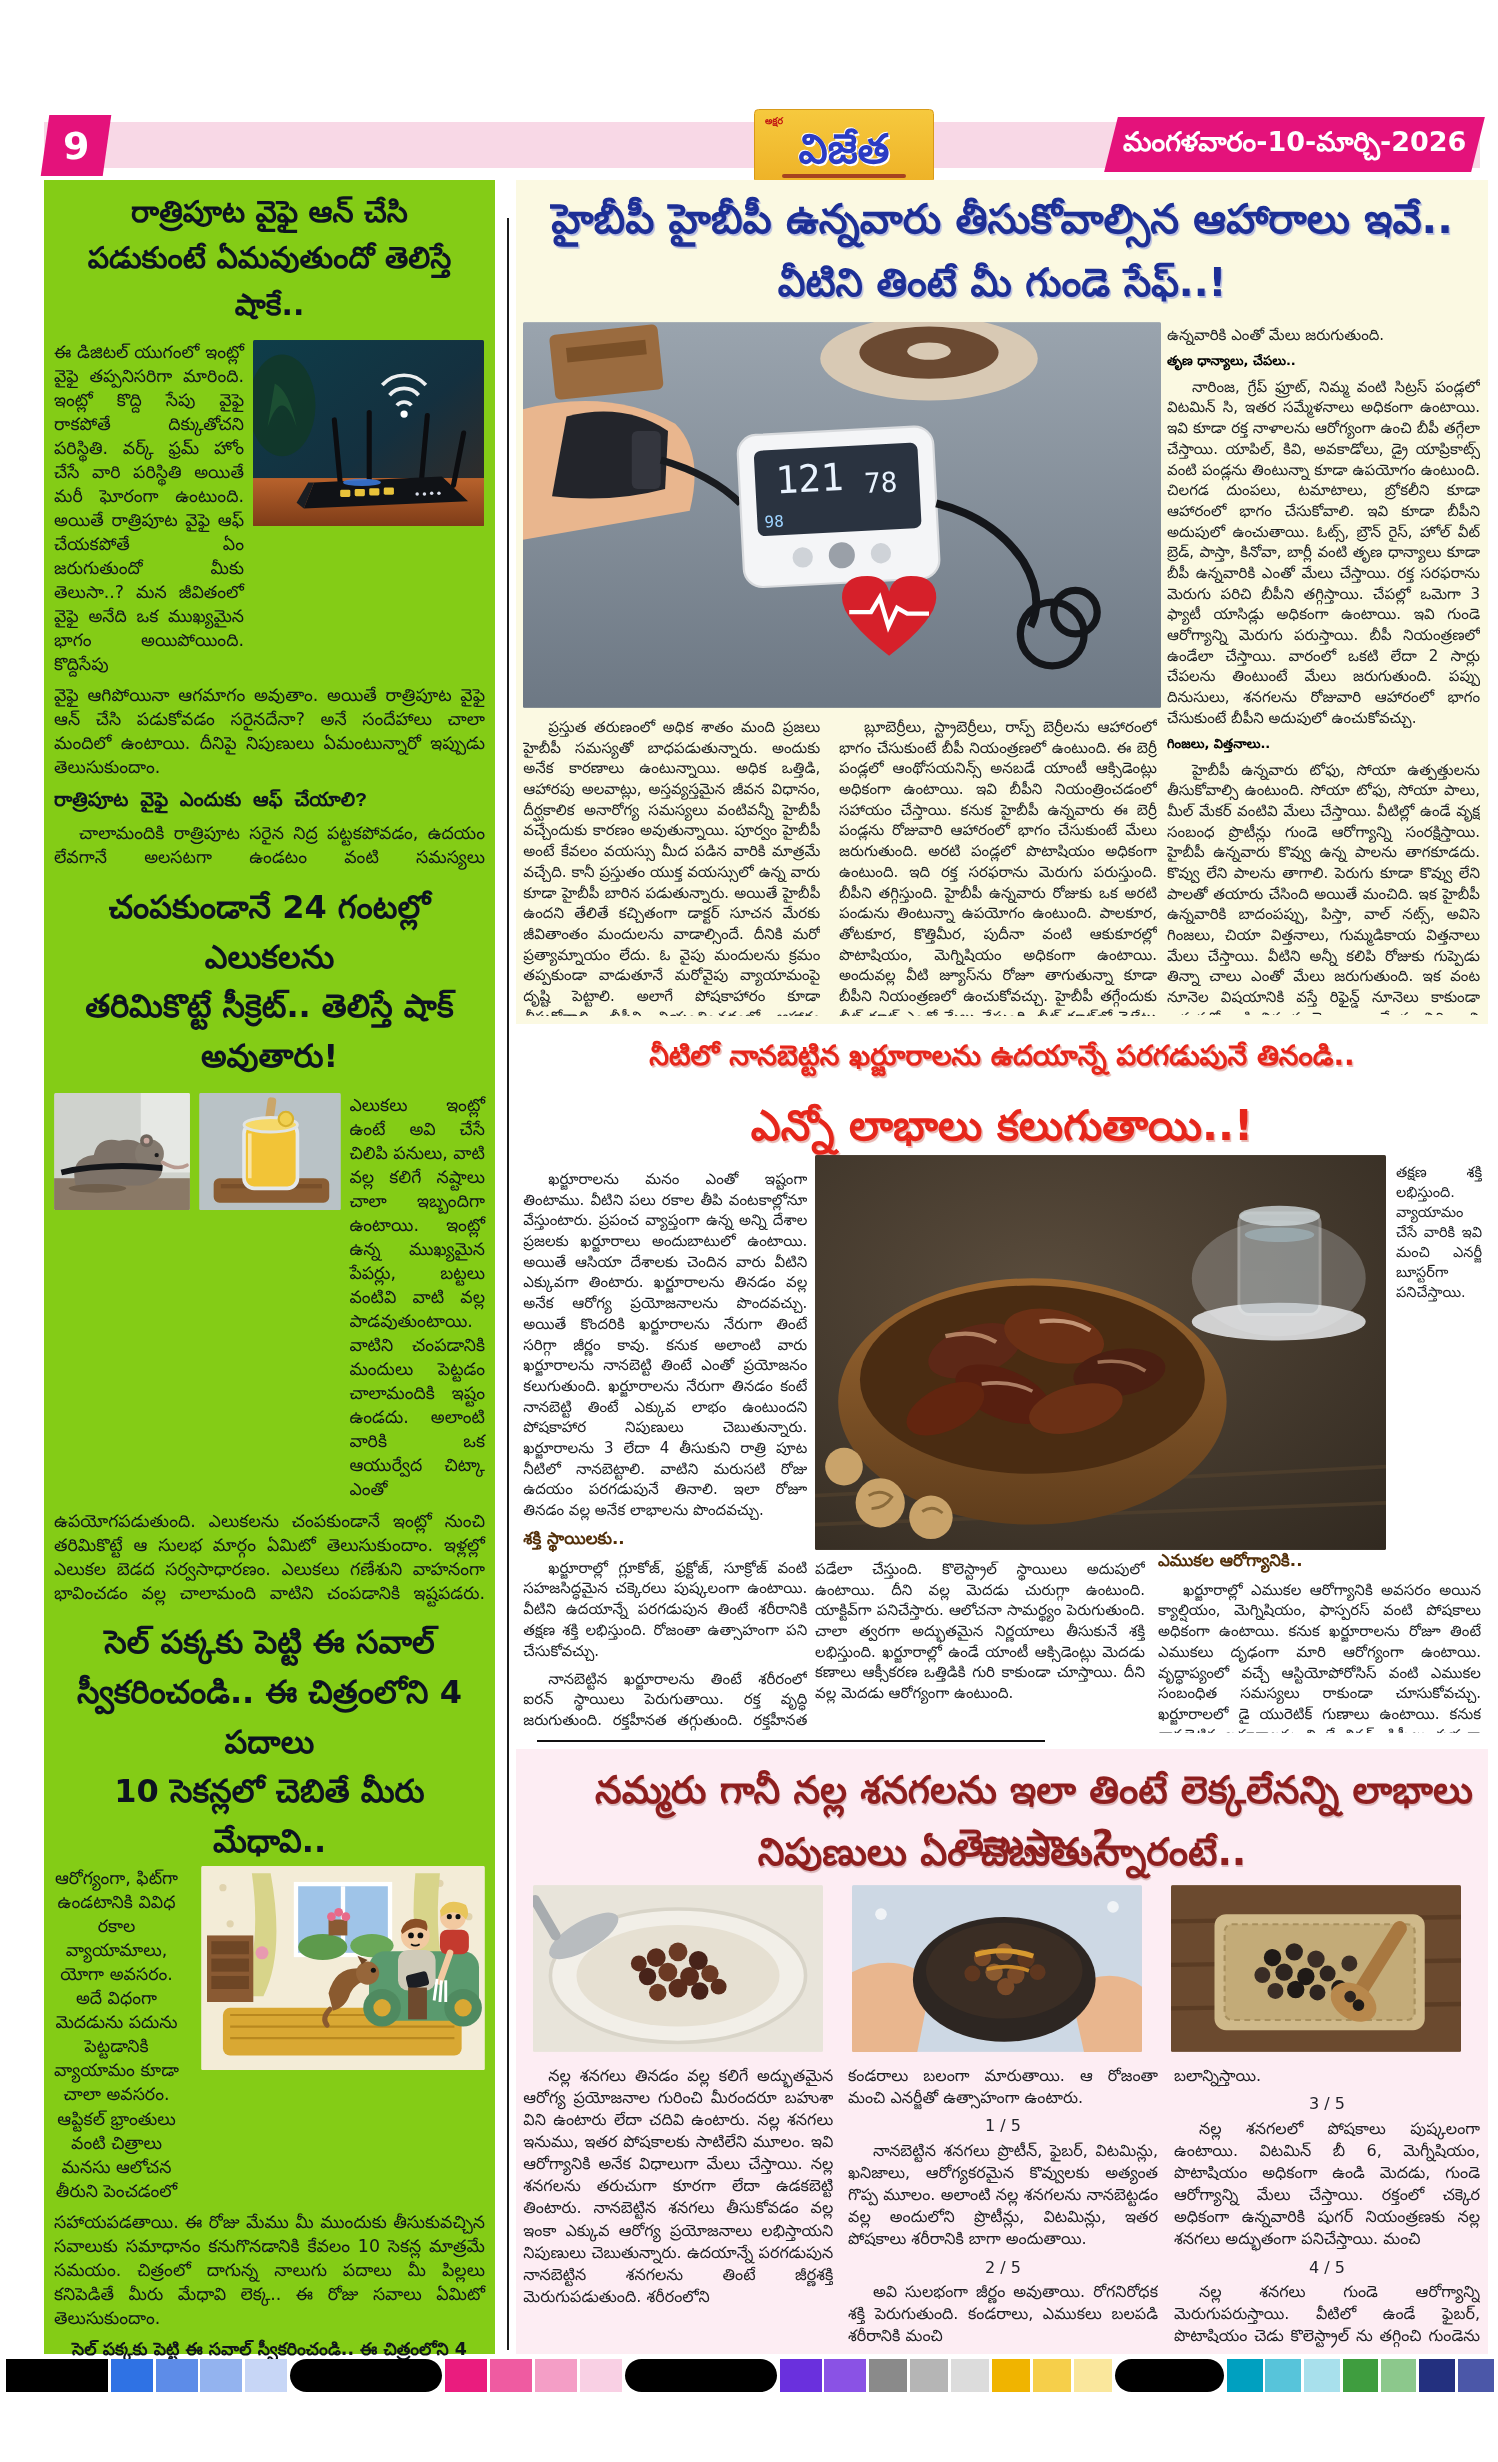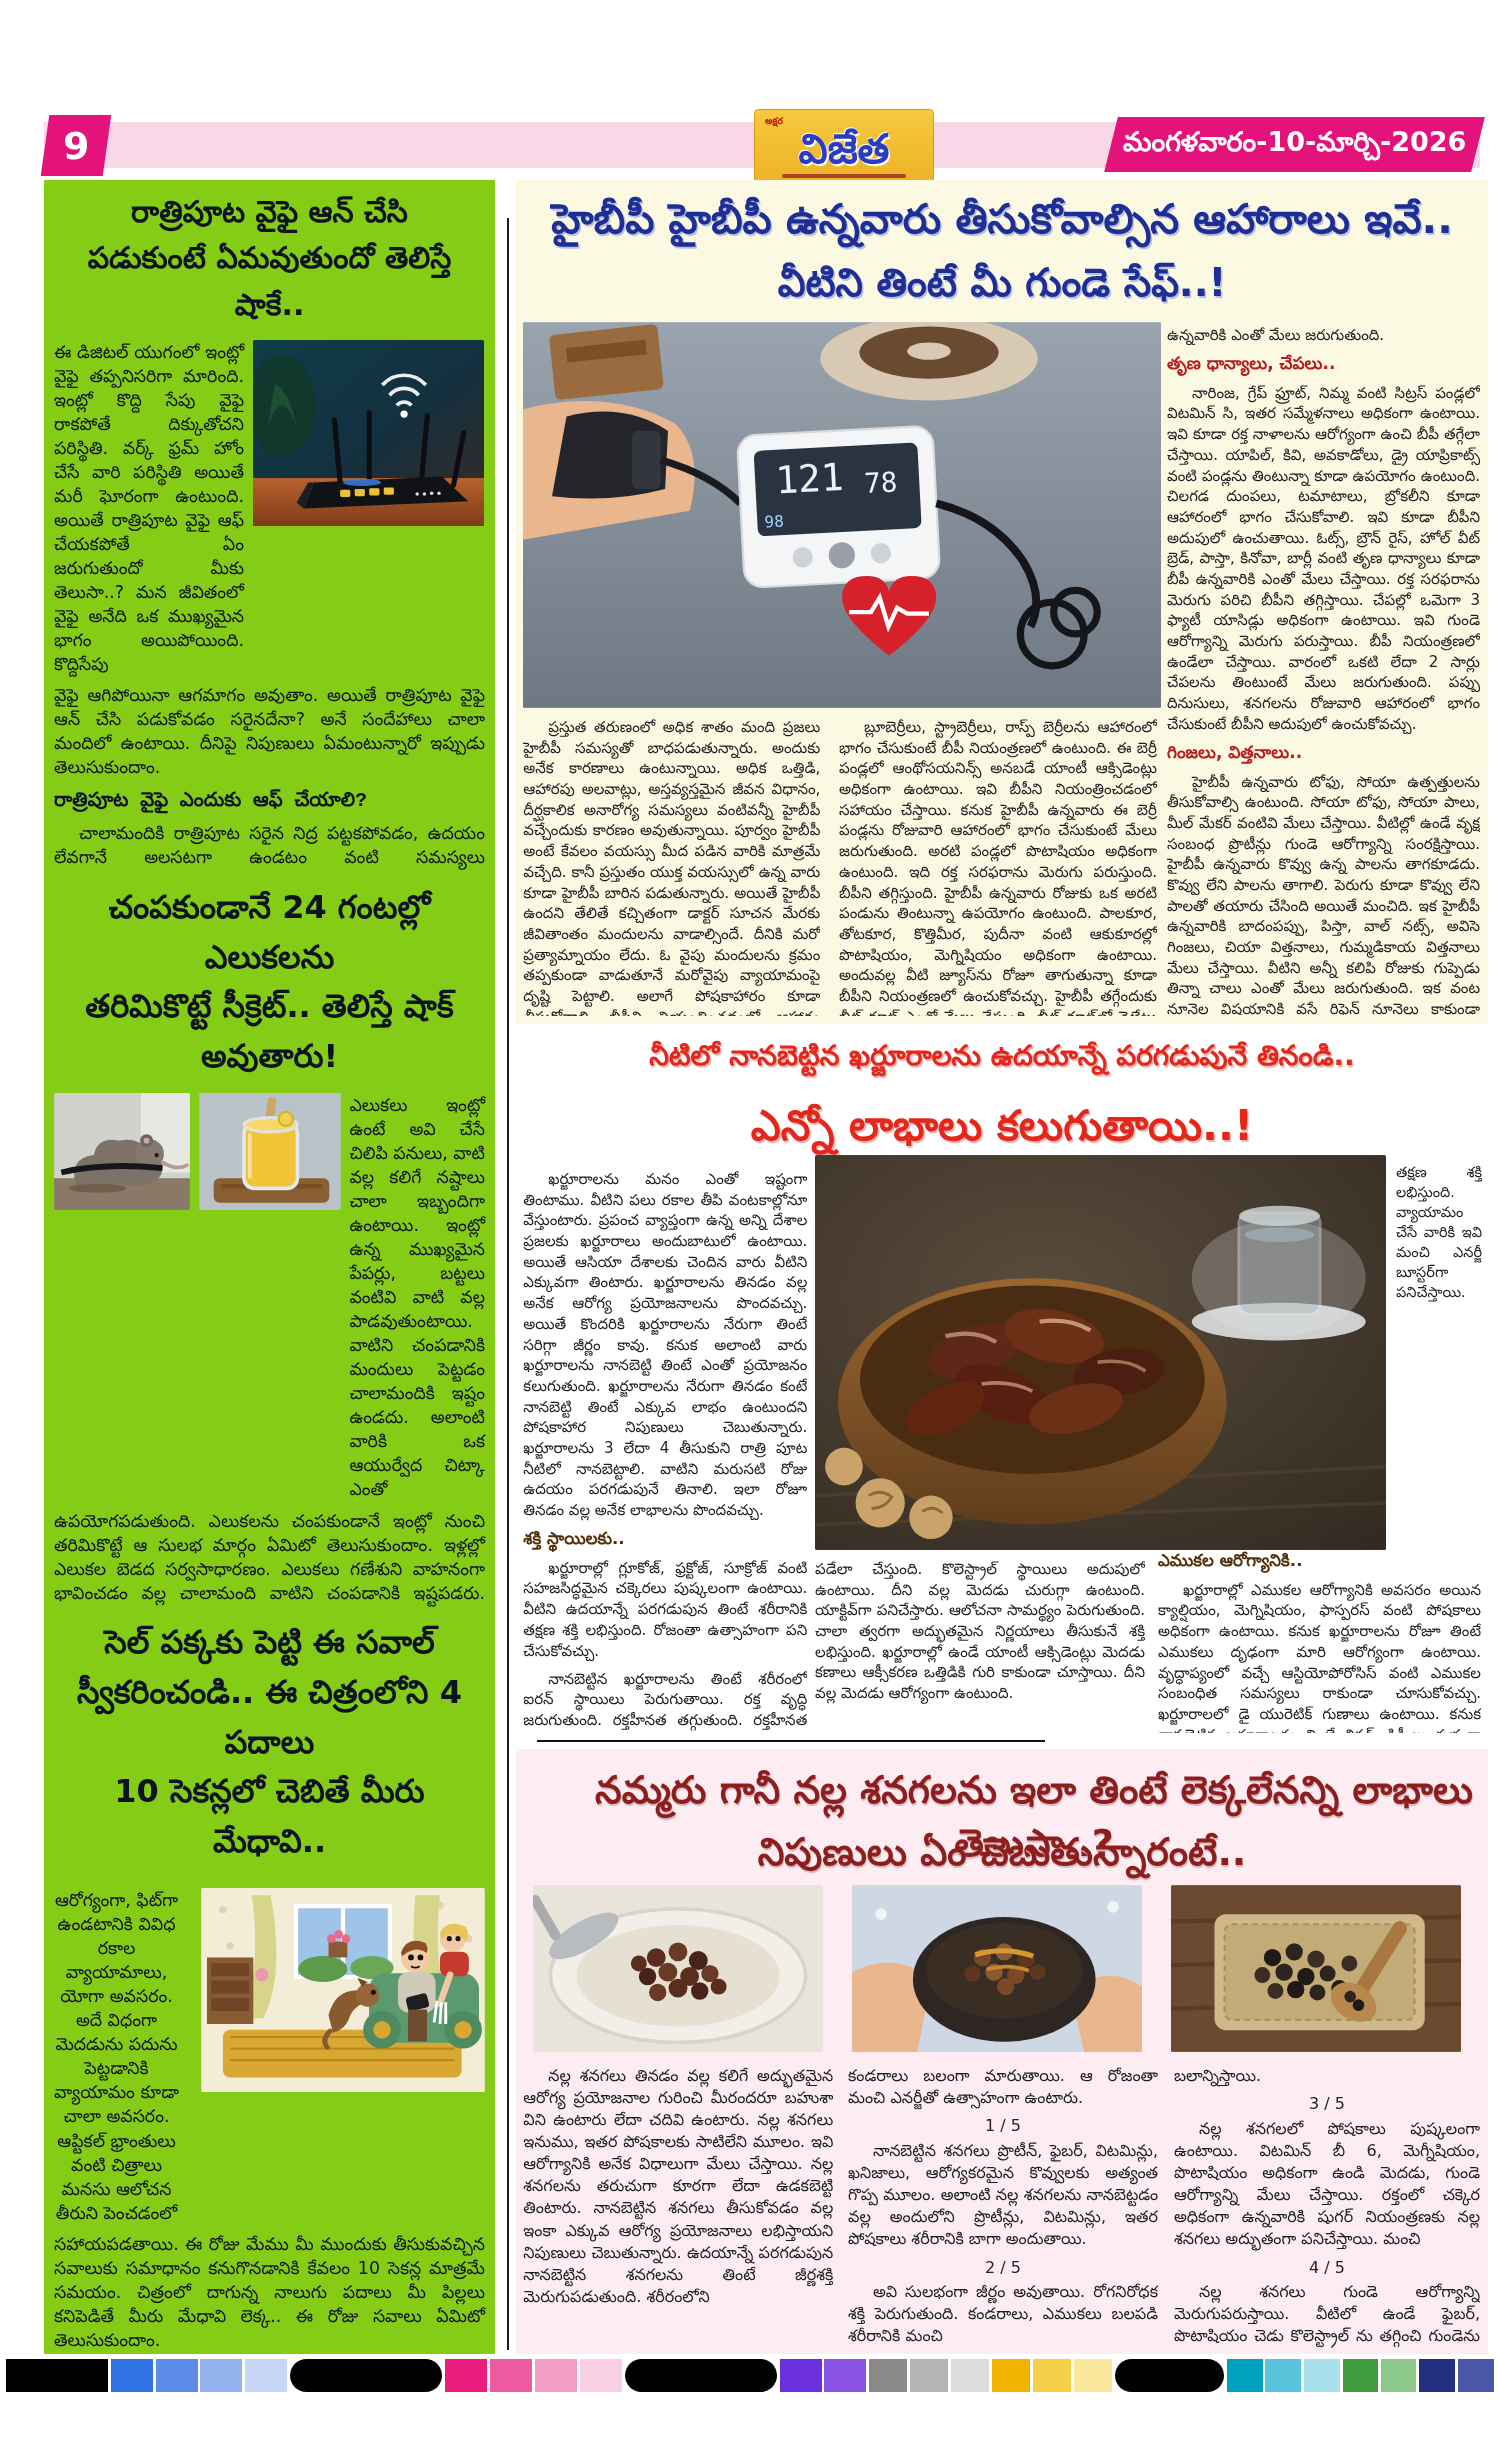--- a/index.html
+++ b/index.html
@@ -24,21 +24,21 @@
   .leftpanel{background:#84cc16;}
   .lp-inner{padding:5.8px 10px;}
   .hl-dark{color:#0d1321;font-weight:bold;text-align:center;line-height:1.55;}
   .body-l{font-size:17.4px;line-height:1.38;color:#10141a;}
   .sub-l{font-size:19.6px;font-weight:bold;color:#0d1321;}
   .boldline{font-weight:bold;}
   
   .bp-panel{background:#fbf9e2;}
   .hl-navy{color:#1d2f96;font-weight:bold;text-align:center;text-shadow:1.5px 1.5px 0.7px #b9bedf;}
   .body-r{font-size:15px;line-height:1.38;color:#1b1d20;}
-  .sub-r{font-size:17px;font-weight:bold;color:#b91c1c;}
+  .sub-r{font-size:13px;font-weight:bold;color:#000000;}
   .hl-red{color:#e6261b;font-weight:bold;text-align:center;text-shadow:1.5px 1.5px 0.7px #e9b9b4;}
   .sub-d{font-size:16.7px;font-weight:bold;color:#53300a;}
   .chana-panel{background:#fdedf3;}
   .hl-maroon{color:#8e1e1e;font-weight:bold;text-align:center;text-shadow:0.7px 1.5px 0.7px #d9b9bd;}
   .pglabel{font-size:16px;color:#20232a;text-align:center;margin:4.4px 0;}
   .vrule{background:#1c1c1c;}
   .hrule{background:#111111;}
   figure{margin:0;}
   .photo{border-radius:1.5px;overflow:hidden;}
   
@@ -167,21 +167,21 @@
       <p class="body-l jt noind" style="margin-top:7.3px;">ఉపయోగపడుతుంది. ఎలుకలను చంపకుండానే ఇంట్లో నుంచి తరిమికొట్టే ఆ సులభ మార్గం ఏమిటో తెలుసుకుందాం. ఇళ్లల్లో ఎలుకల బెడద సర్వసాధారణం. ఎలుకలు గణేశుని వాహనంగా భావించడం వల్ల చాలామంది వాటిని చంపడానికి ఇష్టపడరు. అలాంటి వారికి ఎలుకలను చంపకుండానే ఇంటి నుండి తరిమికొట్టే ఒక ఆయుర్వేద పద్ధతి ఉంది. నిజానికి, ప్రముఖ గురువు ప్రభు రవి బాబా యూట్యూబ్ లో ఒక ఆయుర్వేద పద్ధతిని పంచుకున్నారు. దాని ప్రకారం 24 గంటలలోపు ఎలుకలు ఇంట్లో లేకుండా పోతాయని ఆయన పేర్కొన్నారు. ఈ చిట్కా ప్రభావవంతంగా ఉండటమే కాకుండా చాలా సులభం, చవకైనది. దీనికి ప్రత్యేకంగా ఏమీ కొనాల్సిన అవసరం లేదు.</p>
 
     </div>
 
     <div class="lp-inner ovh" style="height:740px;">
       <h1 class="hl-dark" style="font-size:32px;margin-top:4.4px;">
         <div>సెల్ పక్కకు పెట్టి ఈ సవాల్</div>
         <div>స్వీకరించండి.. ఈ చిత్రంలోని 4 పదాలు</div>
         <div>10 సెకన్లలో చెబితే మీరు మేధావి..</div>
       </h1>
-      <div style="display:flex;gap:22px;margin-top:22px;">
+      <div style="display:flex;gap:22px;margin-top:0;">
         <div class="body-l" style="width:135px;text-align:center;">ఆరోగ్యంగా, ఫిట్‌గా ఉండటానికి వివిధ రకాల వ్యాయామాలు, యోగా అవసరం. అదే విధంగా మెదడును పదును పెట్టడానికి వ్యాయామం కూడా చాలా అవసరం. ఆప్టికల్ భ్రాంతులు వంటి చిత్రాలు మనసు ఆలోచన తీరుని పెంచడంలో</div>
         <figure class="photo" style="width:284px;height:204px;flex:none;">
           <svg width="284" height="204" viewBox="0 0 392 282">
             <rect width="392" height="282" fill="#f3ecd7"></rect>
             <g fill="#e0d3ae">
                 <circle cx="30" cy="30" r="5"></circle>
                 <circle cx="90" cy="18" r="5"></circle>
                 <circle cx="330" cy="24" r="5"></circle>
                 <circle cx="370" cy="70" r="5"></circle>
                 <circle cx="300" cy="60" r="5"></circle>

